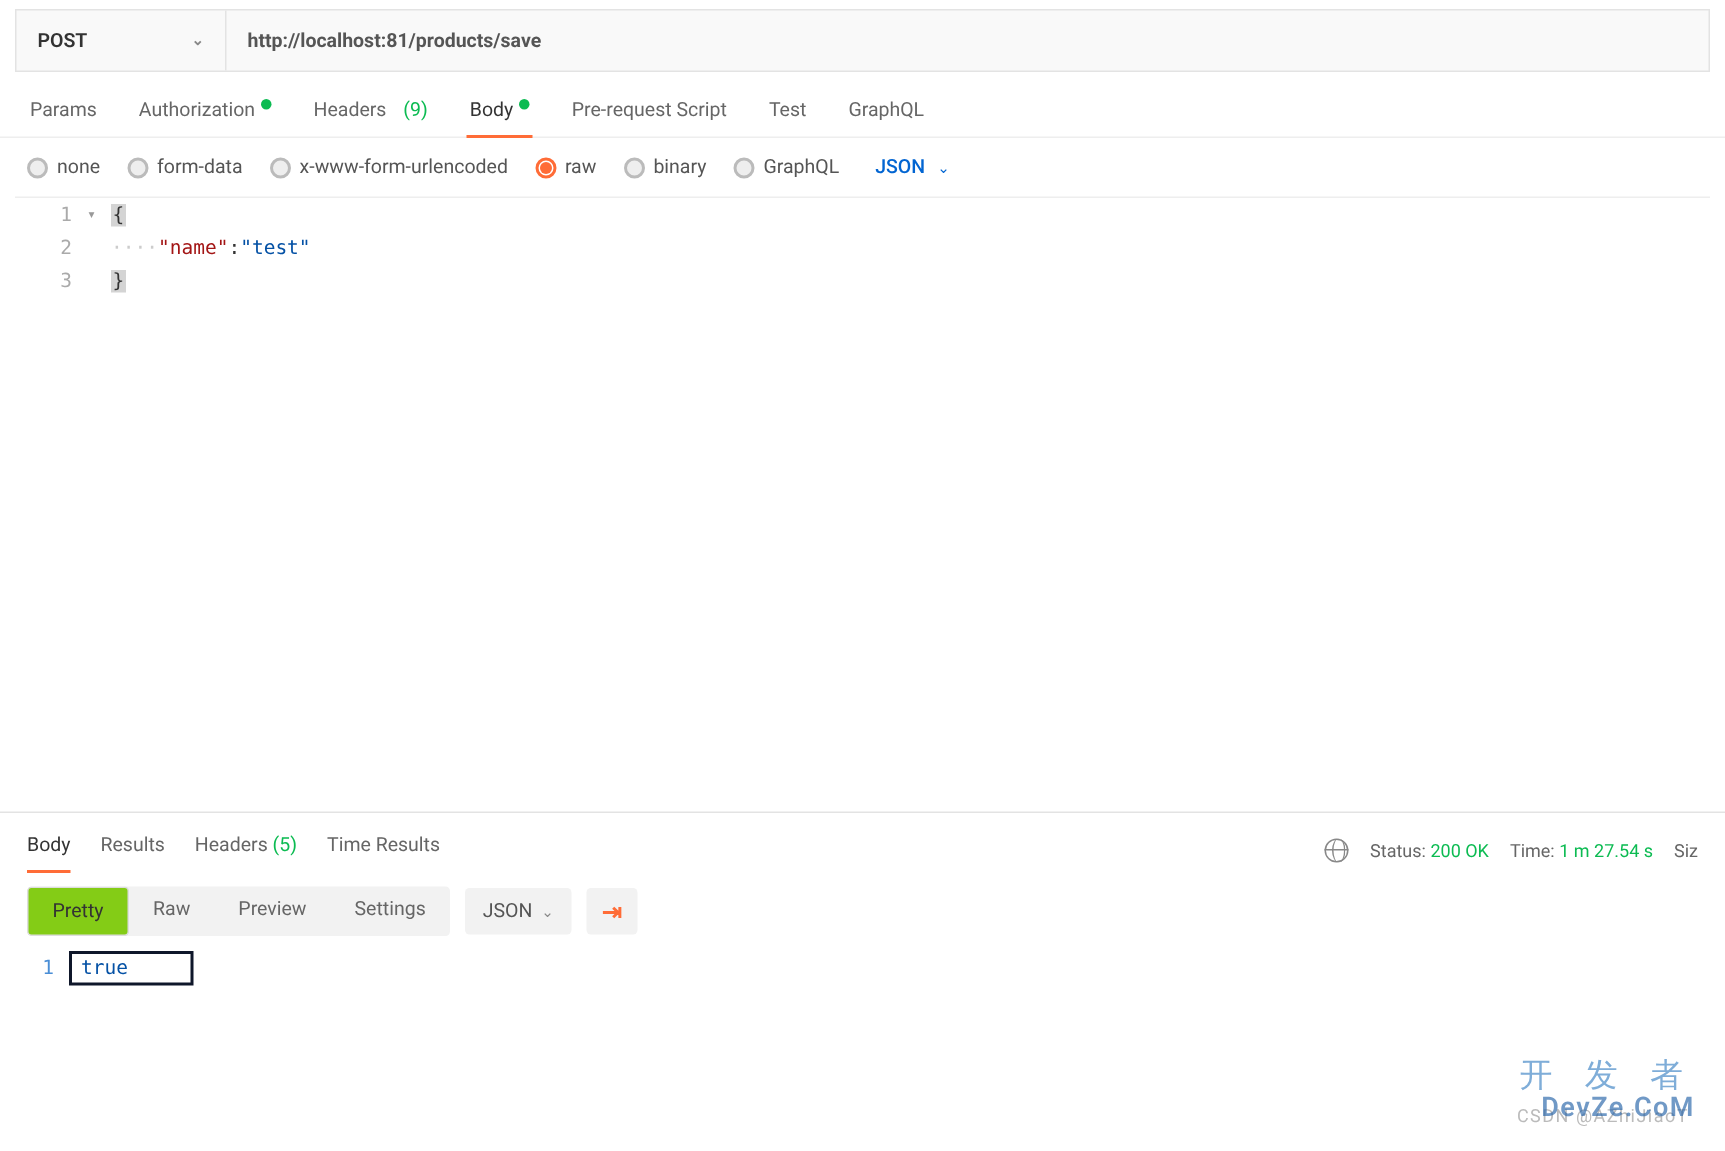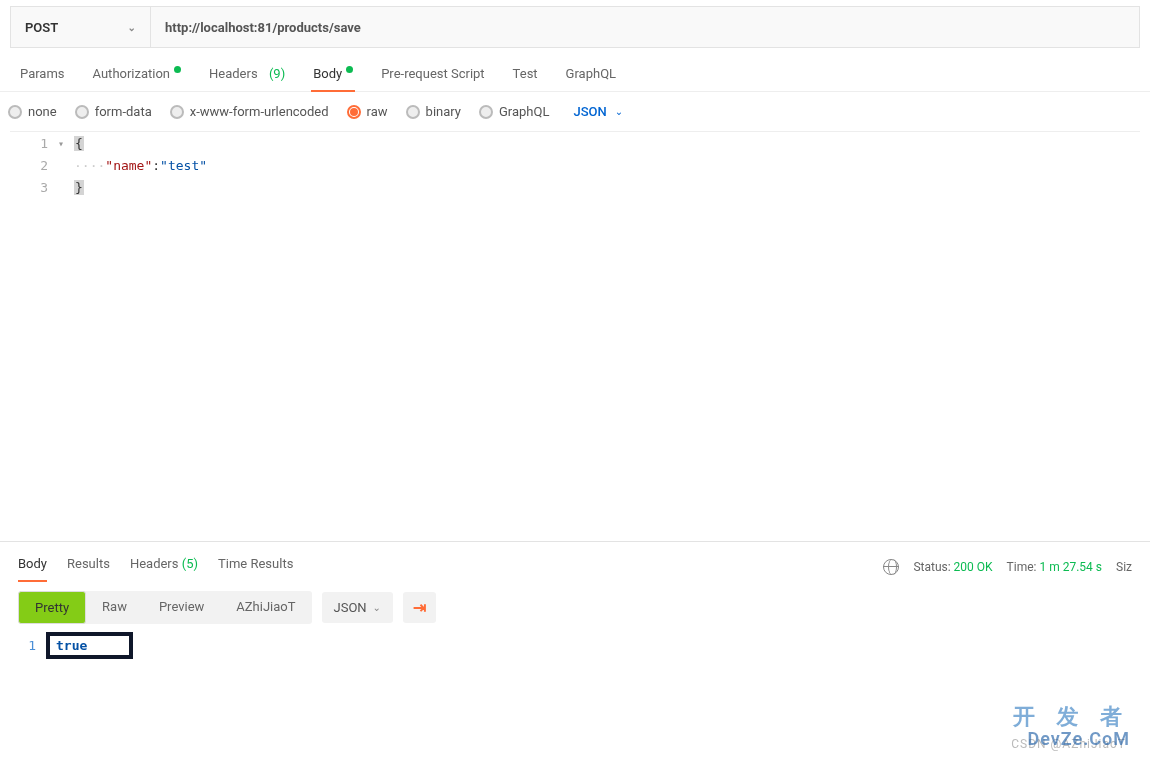--- a/index.html
+++ b/index.html
@@ -9,21 +9,21 @@
 .method-select { width: 140px; display: flex; align-items: center; justify-content: space-between; padding: 0 14px; border-right: 1px solid #e3e3e3; font-weight: 600; font-size: 13px; color: #333; cursor: pointer; }
 .url-input { flex: 1; display: flex; align-items: center; padding: 0 14px; font-size: 13px; color: #555; font-weight: bold; }
 
 .tabs { display: flex; gap: 24px; padding: 12px 18px 0 18px; border-bottom: 1px solid #eee; }
 .tab { padding: 6px 2px 10px; font-size: 13px; color: #666; cursor: pointer; position: relative; display: flex; align-items: flex-start; gap: 4px; }
 .tab.active { color: #333; }
 .tab.active::after { content: ""; position: absolute; left: 0; right: 0; bottom: -1px; height: 2px; background: #ff6c37; }
 .dot-green { width: 7px; height: 7px; border-radius: 50%; background: #0cbb52; display: inline-block; }
 .paren { color: #0cbb52; }
 
-.body-types { display: flex; align-items: flex-end; gap: 18px; padding: 12px 8px; }
+.body-types { display: flex; align-items: flex-end; gap: 18px; padding: 12px 18px; }
 .radio { display: flex; align-items: center; gap: 6px; font-size: 13px; color: #555; cursor: pointer; }
 .radio-circle { width: 14px; height: 14px; border-radius: 50%; border: 2px solid #bbb; background: #eee; position: relative; }
 .radio-circle.checked { border-color: #ff6c37; background: #fff; }
 .radio-circle.checked::after { content: ""; position: absolute; width: 8px; height: 8px; border-radius: 50%; background: #ff6c37; top: 1px; left: 1px; }
 .json-dd { color: #0265d2; font-weight: 500; display: flex; align-items: center; gap: 8px; cursor: pointer; margin-left: 6px; }
 
 .editor { border-top: 1px solid #eee; margin: 0 10px; height: 410px; font-family: "Consolas","Monaco",monospace; font-size: 13px; overflow: hidden; position: relative; }
 .line { display: flex; height: 22px; align-items: center; }
 .gutter { width: 48px; text-align: right; padding-right: 10px; color: #aaa; user-select: none; }
 .fold { width: 12px; color: #999; font-size: 10px; }
@@ -49,25 +49,25 @@
 .view-tabs { display: flex; background: #f2f2f2; border-radius: 3px; overflow: hidden; }
 .view-tab { padding: 8px 16px; font-size: 13px; color: #666; cursor: pointer; }
 .view-tab.active { background: #84cc16; border: 1px solid #ddd; border-radius: 3px; color: #333; }
 .fmt-dd { display: flex; align-items: center; gap: 6px; padding: 8px 12px; background: #f2f2f2; border-radius: 3px; font-size: 13px; color: #555; cursor: pointer; }
 .wrap-btn { padding: 6px 10px; background: #f2f2f2; border-radius: 3px; cursor: pointer; }
 .wrap-icon { color: #ff6c37; font-size: 16px; font-weight: bold; }
 
 .resp-editor { margin: 0 18px; font-family: "Consolas","Monaco",monospace; font-size: 13px; }
 .resp-line { display: flex; align-items: center; height: 22px; }
 .resp-gutter { width: 28px; text-align: right; padding-right: 10px; color: #4a8ed6; }
-.resp-box { border: 4px solid #0f172a; padding: 2px 42px 2px 6px; font-weight: bold; }
+.resp-box { border: 2px solid #0f172a; padding: 2px 42px 2px 6px; }
 .bool { color: #0451a5; }
 
 .watermark { position: absolute; right: 20px; bottom: 18px; text-align: right; pointer-events: none; }
-.wm1 { font-size: 22px; color: #3b82c4; letter-spacing: 8px; font-weight: 700; opacity: 0.65; }
+.wm1 { font-size: 22px; color: #3b82c4; letter-spacing: 8px; font-weight: 400; opacity: 0.65; }
 .wm2 { font-size: 18px; color: #2563a8; letter-spacing: 1px; font-weight: 600; opacity: 0.65; margin-top: -4px; position: relative; }
 .wm3 { position: absolute; right: 24px; bottom: 16px; font-size: 12px; color: #bbb; letter-spacing: 1px; margin-left: 12px; }
 
 .chev { font-size: 10px; color: #888; }
 </style>
 </head>
 <body>
 
 <div class="url-bar">
   <div class="method-select">
@@ -165,21 +165,21 @@
     <span><span>Time:</span> <span class="green-txt">1 m 27.54 s</span></span>
     <span>Siz</span>
   </div>
 </div>
 
 <div class="view-bar">
   <div class="view-tabs">
     <div class="view-tab active">Pretty</div>
     <div class="view-tab">Raw</div>
     <div class="view-tab">Preview</div>
-    <div class="view-tab">AZhiJiaoT</div>
+    <div class="view-tab">Settings</div>
   </div>
   <div class="fmt-dd">
       <span>JSON</span>
       <span class="chev">⌄</span>
     </div>
   <div class="wrap-btn"><span class="wrap-icon">⇥</span></div>
 </div>
 
 <div class="resp-editor">
   <div class="resp-line">

